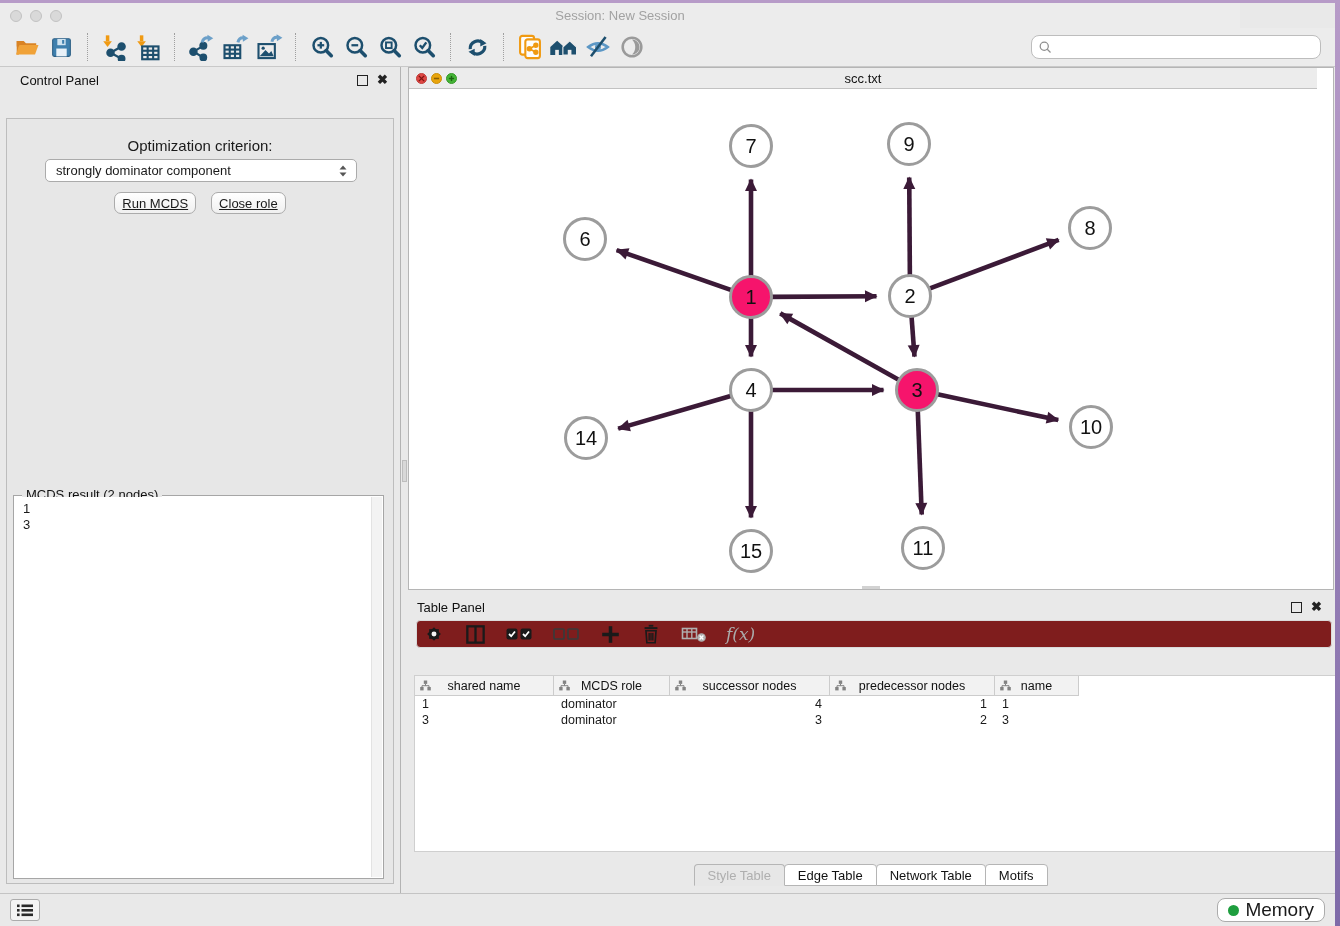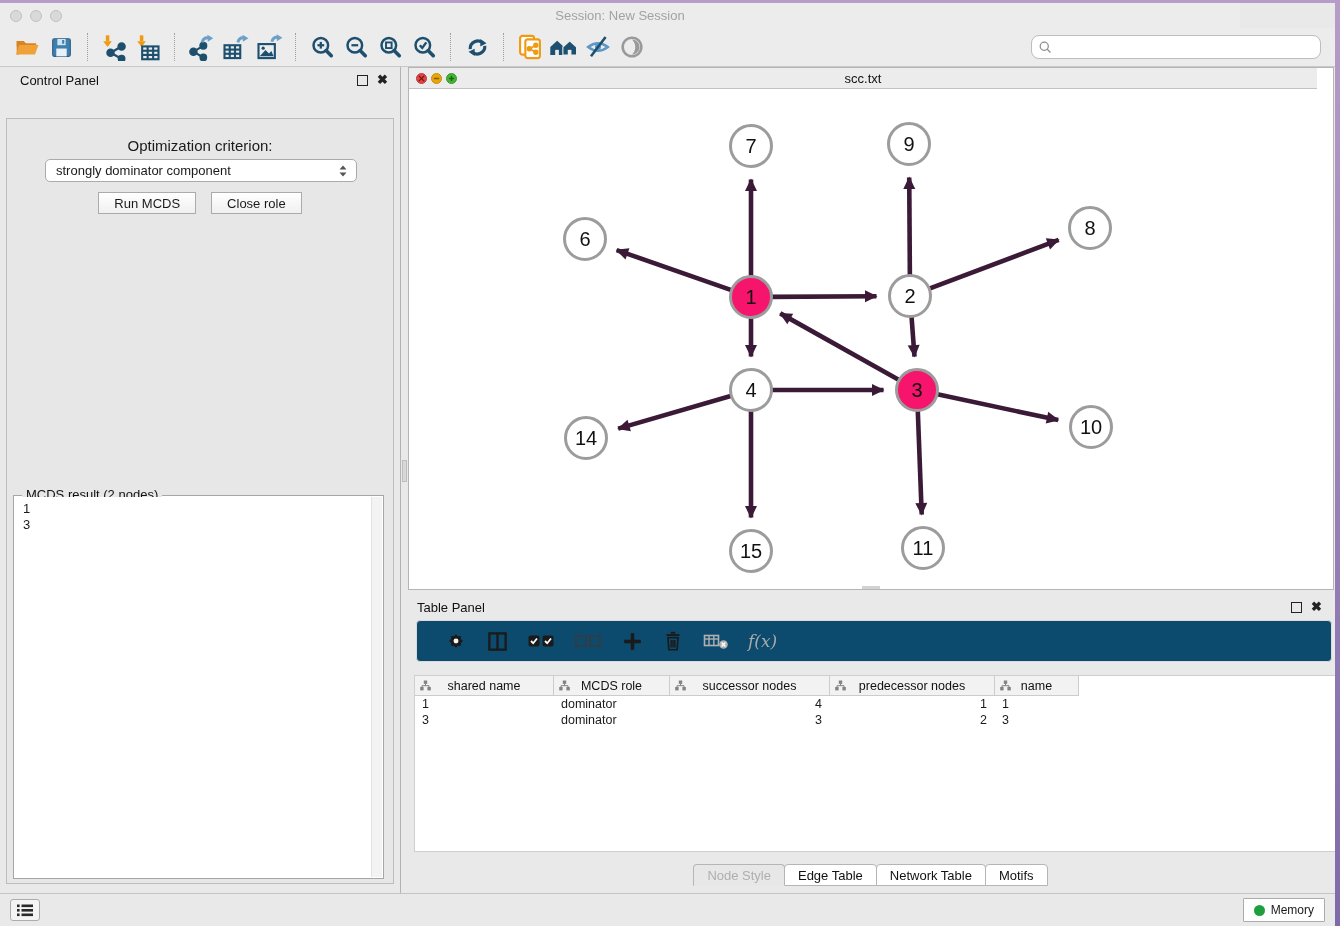--- a/index.html
+++ b/index.html
@@ -21,42 +21,42 @@
   .toolbar { position:absolute; left:0; top:28px; width:1335px; height:39px; background:#ECECEC; border-bottom:1px solid #C9C9C9; display:flex; align-items:center; padding:0 10px; }
   .tb-btn { width:34px; height:32px; display:flex; align-items:center; justify-content:center; }
   .tb-sep { width:1px; height:28px; border-left:1px dotted #9F9F9F; margin:0 9px; }
   .tb-spacer { flex:1; }
   .search-box { width:290px; height:24px; background:#FFF; border:1px solid #BDBDBD; border-radius:8px; display:flex; align-items:center; padding:0 6px; margin-right:4px; }
   .search-box input { border:none; outline:none; flex:1; font-size:13px; font-family:"Liberation Sans",sans-serif; background:transparent; }
 
   
   .statusbar { position:absolute; left:0; top:893px; width:1335px; height:33px; background:#E9E9E9; border-top:1px solid #C4C4C4; }
   .status-list-btn { position:absolute; left:10px; top:5px; width:30px; height:22px; background:#F4F4F4; border:1px solid #ACACAC; border-radius:3px; display:flex; align-items:center; justify-content:center; }
-  .memory-btn { position:absolute; right:10px; top:4px; height:24px; background:#FFF; border:1px solid #ACACAC; border-radius:1px; display:flex; align-items:center; gap:6px; padding:0 10px; font-size:12px; }
+  .memory-btn { position:absolute; right:10px; top:4px; height:24px; background:#FFF; border:1px solid #ACACAC; border-radius:8px; display:flex; align-items:center; gap:6px; padding:0 10px; font-size:19px; }
   .memory-dot { width:11px; height:11px; border-radius:50%; background:#1E9E3E; }
 
   
   .control-panel { position:absolute; left:0; top:67px; width:400px; height:826px; }
   .cp-title { position:absolute; left:14px; top:6px; font-size:13px; color:#111;margin-left:6px; }
   .float-icon { position:absolute; width:11px; height:11px; border:1.5px solid #222; background:transparent; }
   .cp-float { right:32px; top:8px; }
   .close-x { position:absolute; font-size:13px; font-weight:bold; color:#222; line-height:11px; }
   .cp-close { right:12px; top:7px; }
 
   .tabs-row { position:absolute; display:flex; }
   .cp-tabs { left:77px; top:30px; }
   .tab { height:22px; display:flex; align-items:center; padding:0 13px; font-size:13px; background:#FFF; border:1px solid #B5B5B5; border-radius:4px 4px 0 0; margin-left:-1px; position:relative; color:#111; }
   .tab.disabled-selected { background:#E7E7E7; color:#AFAFAF; z-index:3; border-bottom-color:#E7E7E7; }
 
   .cp-panel { position:absolute; left:6px; top:51px; width:388px; height:766px; border:1px solid #BDBDBD; background:#E7E7E7; }
   .opt-label { position:absolute; left:0; right:0; top:18px; text-align:center; font-size:15px; }
   .opt-select { position:absolute; left:38px; top:40px; width:312px; height:23px; background:#FFF; border:1px solid #ABABAB; border-radius:5px; display:flex; align-items:center; font-size:13px; padding:0 8px 0 10px; }
   .opt-select .sel-label { flex:1; }
   .btn-row { position:absolute; left:0; right:0; top:73px; display:flex; justify-content:center; gap:15px; }
-  .aq-btn { height:22px; padding:0 15px; font-size:13px; background:linear-gradient(#FFFFFF,#F0F0F0); border:1px solid #ABABAB; border-radius:0; display:flex; align-items:center; }
+  .aq-btn { height:22px; padding:0 7px; font-size:13px; background:linear-gradient(#FFFFFF,#F0F0F0); border:1px solid #ABABAB; border-radius:7px; display:flex; align-items:center;text-decoration:underline; }
 
   .result-group { position:absolute; left:6px; top:376px; width:371px; height:384px; border:1px solid #A6A6A6; background:#FFF; }
   .result-legend { position:absolute; left:8px; top:-9px; background:#E7E7E7; padding:0 4px; font-size:13px; color:#111; }
   .result-body { position:absolute; inset:1px 13px 1px 1px; background:#FFF; padding:4px 0 0 8px; font-size:13px; line-height:16px; white-space:pre-line; }
   .result-scroll { position:absolute; top:1px; bottom:1px; right:1px; width:11px; background:#F3F3F3; border-left:1px solid #E3E3E3; }
 
   
   .v-splitter { position:absolute; left:400px; top:67px; width:8px; height:826px; background:#E9E9E9; border-left:1px solid #B3B3B3; }
   .v-splitter .handle { position:absolute; left:1px; top:393px; width:5px; height:22px; background:#D8D8D8; border:1px solid #BDBDBD; }
 
@@ -70,21 +70,21 @@
   .nt-min { background:#E9A50C; border:1px solid #C98E08; }
   .nt-max { background:#44B436; border:1px solid #379929; }
   .net-canvas { position:absolute; left:0; top:21px; right:0; bottom:0; background:#FFF; }
   .net-resize-dash { position:absolute; bottom:0px; left:50%; margin-left:-9px; width:18px; height:3px; background:#D2D2D2; }
 
   
   .table-panel { position:absolute; left:408px; top:595px; width:926px; height:295px; }
   .tp-title { position:absolute; left:9px; top:5px; font-size:13px; color:#111; }
   .tp-float { right:32px; top:7px; }
   .tp-close { right:12px; top:6px; }
-  .tp-toolbar { position:absolute; left:8px; top:25px; right:2px; height:42px; background:#0c4a6e; border:1px solid #DADADA; border-radius:4px; display:flex; align-items:center; gap:19px; padding-left:28px; }
+  .tp-toolbar { position:absolute; left:8px; top:25px; right:2px; height:28px; background:#7f1d1d; border:1px solid #DADADA; border-radius:4px; display:flex; align-items:center; gap:19px; padding-left:6px; }
   .tp-tool { display:flex; align-items:center; justify-content:center; }
   .fx-label { font-family:"DejaVu Serif", serif; font-style:italic; font-size:17px; color:#ABABAB; }
   .tp-body { position:absolute; left:6px; top:80px; width:927px; height:177px; background:#FFF; border:1px solid #CFCFCF; }
   .th-row { display:flex; }
   .th-cell { height:20px; background:#F2F2F2; border-right:1px solid #CCC; border-bottom:1px solid #CCC; display:flex; align-items:center; justify-content:center; gap:5px; font-size:12.5px; color:#111; position:relative; }
   .th-cell .tree-ico { position:absolute; left:5px; }
   .tr-row { display:flex; height:16px; font-size:12.5px; align-items:center; }
   .td-cell { height:16px; line-height:16px; overflow:hidden; }
   .al { text-align:left; padding-left:7px; }
   .ar { text-align:right; padding-right:8px; }
@@ -548,21 +548,21 @@
             <div class="td-cell al" style="width: 139px;">3</div>
             <div class="td-cell al" style="width: 116px;">dominator</div>
             <div class="td-cell ar" style="width: 160px;">3</div>
             <div class="td-cell ar" style="width: 165px;">2</div>
             <div class="td-cell al" style="width: 84px;">3</div>
           </div>
         </div>
     </div>
 
     <div class="tabs-row tp-tabs">
-        <div class="tab disabled-selected">Node Style</div>
+        <div class="tab disabled-selected">Style Table</div>
         <div class="tab">Edge Table</div>
         <div class="tab">Network Table</div>
         <div class="tab">Motifs</div>
       </div>
   </div>
 
   <div class="statusbar">
     <div class="status-list-btn">
       <svg width="16" height="13" viewBox="0 0 16 13">
         <g fill="#2A2A2A">

